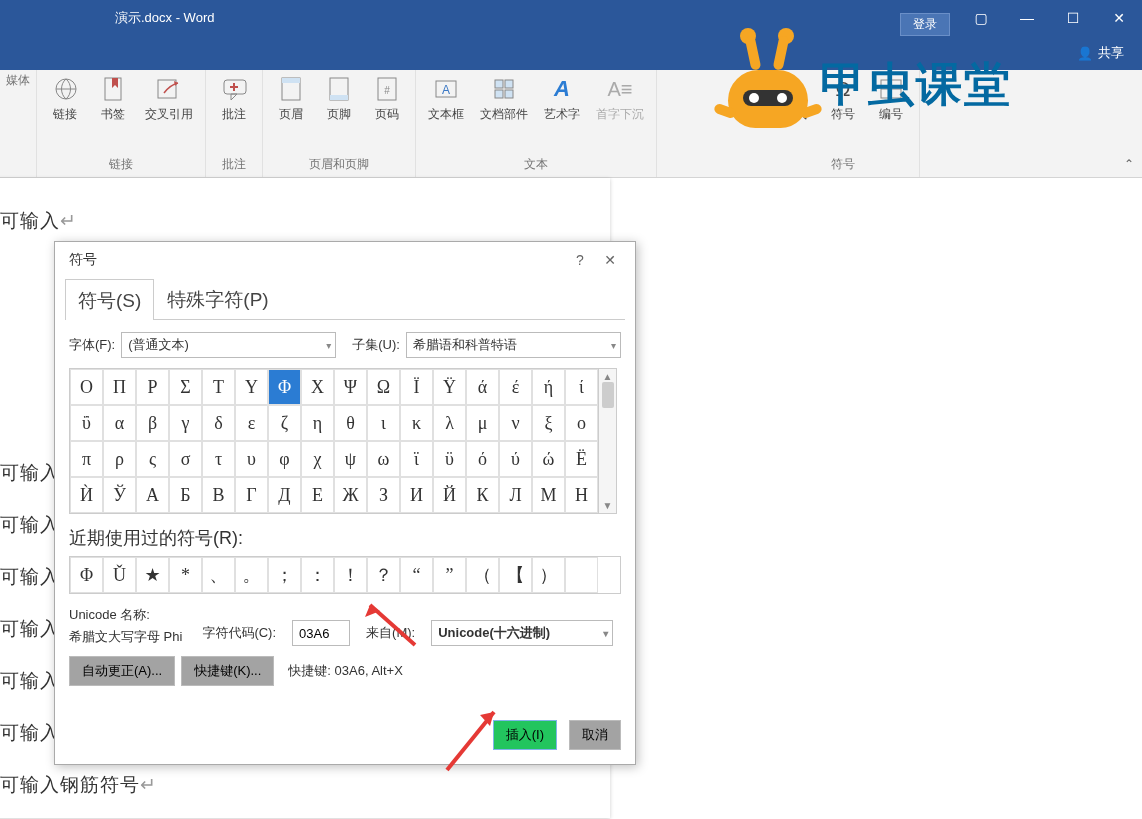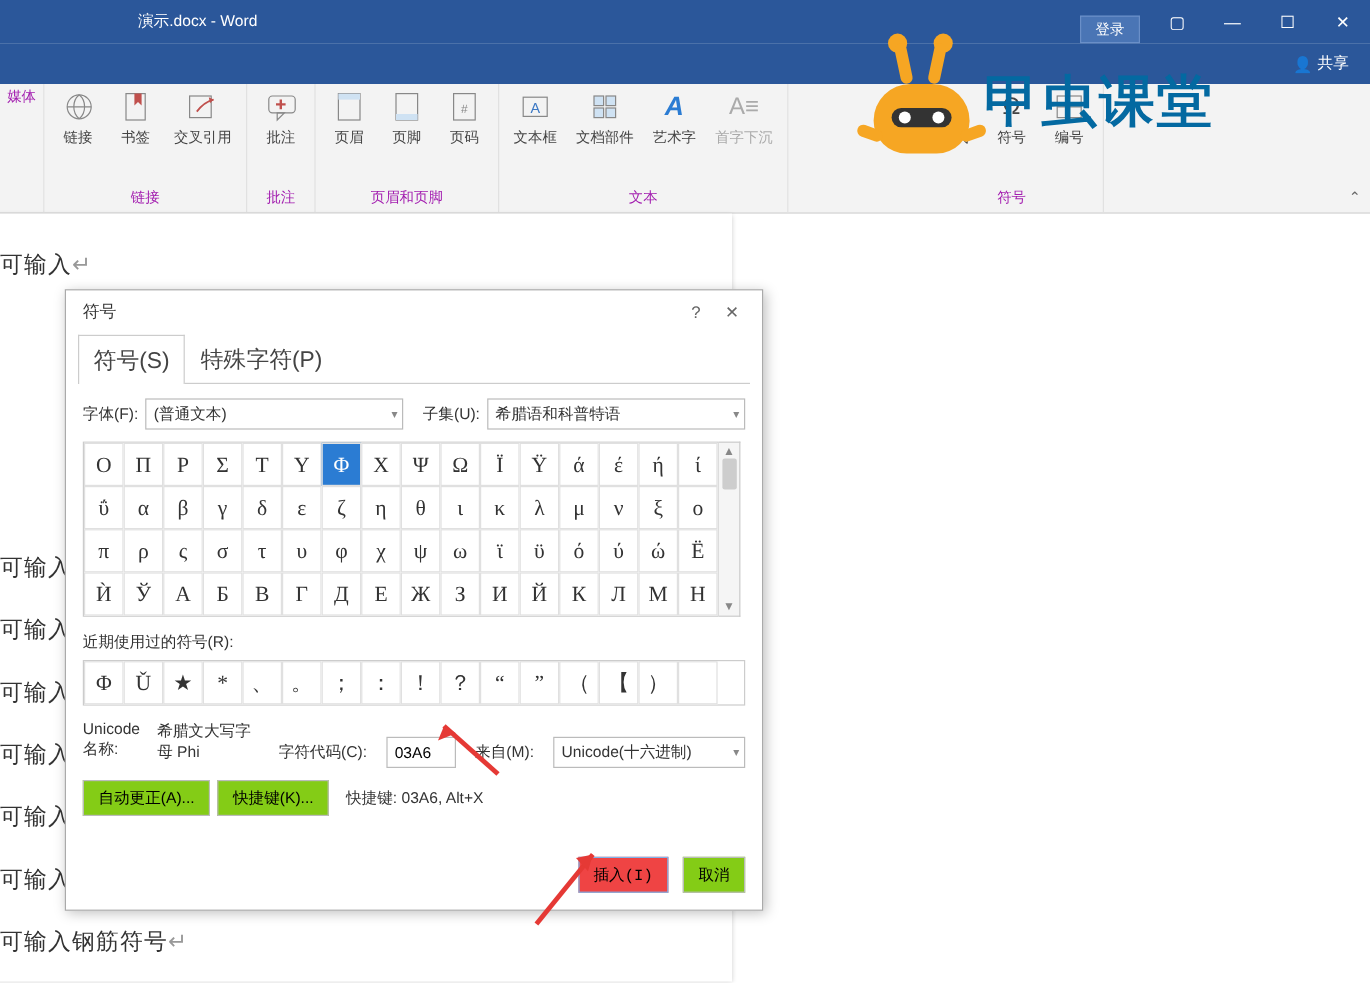--- a/index.html
+++ b/index.html
@@ -11,21 +11,21 @@
   .login-btn { background: #4a75b5; border: 1px solid #6a8fc8; padding: 2px 12px; font-size: 12px; margin-right: 8px; }
   .win-btn { width: 46px; height: 36px; display: flex; align-items: center; justify-content: center; font-size: 14px; }
   .sharebar { background: #2b579a; height: 34px; display: flex; align-items: center; justify-content: flex-end; padding-right: 18px; color: #fff; font-size: 13px; }
   .share-label { display: flex; align-items: center; gap: 4px; }
 
   .ribbon { background: #f3f3f3; border-bottom: 1px solid #d4d4d4; height: 108px; display: flex; align-items: stretch; position: relative; }
   .ribbon-group { display: flex; flex-direction: column; align-items: center; padding: 2px 6px 0; border-right: 1px solid #e1e1e1; }
   .ribbon-items { display: flex; flex: 1; align-items: flex-start; gap: 4px; }
   .ribbon-item { display: flex; flex-direction: column; align-items: center; padding: 4px 6px; font-size: 12px; color: #444; gap: 4px; min-width: 44px; }
   .ribbon-item .ico { width: 26px; height: 26px; display: flex; align-items: center; justify-content: center; }
-  .ribbon-group-label { font-size: 12px; color: #a21caf; padding-bottom: 4px; }
+  .ribbon-group-label { font-size: 12px; color: #737373; padding-bottom: 4px; }
   .ribbon-collapse { position: absolute; right: 8px; bottom: 6px; color: #666; font-size: 12px; }
   .blue-text { color: #2b7cd3; }
   .gray-text { color: #aaa; }
 
   .doc-area { position: absolute; top: 178px; left: -70px; width: 680px; height: 640px; background: #fff; box-shadow: 0 1px 4px rgba(0,0,0,.2); padding: 30px 60px 30px 70px; }
   .doc-line { font-size: 19px; color: #333; margin-bottom: 26px; letter-spacing: 1px; }
   .doc-line .para-mark { color: #999; }
 
   .dialog { position: absolute; left: 54px; top: 241px; width: 582px; background: #fff; border: 1px solid #aaa; box-shadow: 2px 2px 10px rgba(0,0,0,.25); font-size: 13px; color: #333; }
   .dlg-header { height: 36px; display: flex; align-items: center; padding: 0 10px 0 14px; }
@@ -35,34 +35,34 @@
   .dlg-tab { padding: 8px 12px 6px; border: 1px solid transparent; border-bottom: none; font-size: 19px; color: #444; }
   .dlg-tab.active { border-color: #ccc; background: #fff; position: relative; top: 1px; }
   .dlg-tabline { border-bottom: 1px solid #ccc; margin: 0 10px; }
   .dlg-body { padding: 12px 14px 14px; }
   .dlg-row { display: flex; align-items: center; gap: 6px; margin-bottom: 10px; font-size: 13px; }
   .dlg-row label { white-space: nowrap; }
   .combo { border: 1px solid #bbb; height: 26px; display: flex; align-items: center; padding: 0 6px; font-size: 13px; background: #fff; position: relative; text-align: right; }
   .combo .arr { position: absolute; right: 4px; color: #888; font-size: 10px; }
   .combo.font { flex: 1; }
   .combo.subset { flex: 1; }
-  .combo.from { width: 160px; }
+  .combo.from { width: 182px; font-weight: bold; }
   .txt { border: 1px solid #bbb; height: 26px; padding: 0 6px; font-size: 13px; width: 58px; }
 
   .grid-wrap { display: flex; margin-bottom: 12px; }
   .sym-grid { border: 1px solid #ccc; display: grid; grid-template-columns: repeat(16, 33px); grid-auto-rows: 36px; flex: 0 0 auto; }
   .sym-cell { border: 0.5px solid #e0e0e0; display: flex; align-items: center; justify-content: center; font-size: 18px; color: #333; font-family: "Times New Roman", serif; background: #fff; }
   .sym-cell.sel { background: #2b7cd3; color: #fff; }
   .grid-scroll { width: 18px; border: 1px solid #ccc; border-left: none; background: #f5f5f5; display: flex; flex-direction: column; align-items: center; justify-content: space-between; padding: 2px 0; color: #888; font-size: 10px; }
   .grid-scroll .thumb { width: 12px; height: 26px; background: #cdcdcd; border-radius: 2px; }
 
-  .recent-label { font-size: 13px; margin-bottom: 6px; }
+  .recent-label { font-size: 18px; margin-bottom: 6px; }
   .recent-grid { border: 1px solid #ccc; display: grid; grid-template-columns: repeat(16, 33px); grid-auto-rows: 36px; margin-bottom: 12px; }
-  .btn { border: 1px solid #bbb; background: #84cc16; padding: 5px 12px; font-size: 13px; }
-  .btn.primary { background: #ef4444; border-color: #7eb4ea; font-family: Liberation Mono, monospace; }
+  .btn { border: 1px solid #bbb; background: #a3a3a3; padding: 5px 12px; font-size: 13px; }
+  .btn.primary { background: #22c55e; border-color: #7eb4ea; }
   .dlg-footer { display: flex; justify-content: flex-end; gap: 12px; padding: 10px 14px 14px; }
 
   .logo-wrap { position: absolute; left: 720px; top: 30px; display: flex; align-items: center; gap: 4px; }
   .logo-text { font-size: 46px; font-weight: 700; color: #0369a1; letter-spacing: 2px; }
   .mascot { width: 96px; height: 110px; position: relative; }
   .mascot .head { width: 80px; height: 58px; background: #f6a623; border-radius: 40px 40px 36px 36px; position: absolute; top: 40px; left: 8px; }
   .mascot .eye { width: 50px; height: 16px; background: #333; border-radius: 8px; position: absolute; top: 60px; left: 23px; }
   .mascot .eye::before, .mascot .eye::after { content: ""; width: 10px; height: 10px; background: #fff; border-radius: 50%; position: absolute; top: 3px; }
   .mascot .eye::before { left: 6px; }
   .mascot .eye::after { right: 6px; }
@@ -377,21 +377,21 @@
         <div class="sym-cell">？</div>
         <div class="sym-cell">“</div>
         <div class="sym-cell">”</div>
         <div class="sym-cell">（</div>
         <div class="sym-cell">【</div>
         <div class="sym-cell">）</div>
         <div class="sym-cell"></div>
       </div>
 
     <div class="dlg-row" style="align-items:flex-start; gap:20px;">
-      <div style="display:flex;gap:4px;">
+      <div style="display:flex;flex-direction:column;gap:4px;">
         <span>Unicode 名称:</span>
         <span>希腊文大写字母 Phi</span>
       </div>
       <div style="display:flex;align-items:center;gap:16px;margin-top:14px;">
         <label>字符代码(C):</label>
         <input class="txt" value="03A6" style="">
         <label>来自(M):</label>
         <div class="combo from">
           <span>Unicode(十六进制)</span>
             <span class="arr">▾</span>

